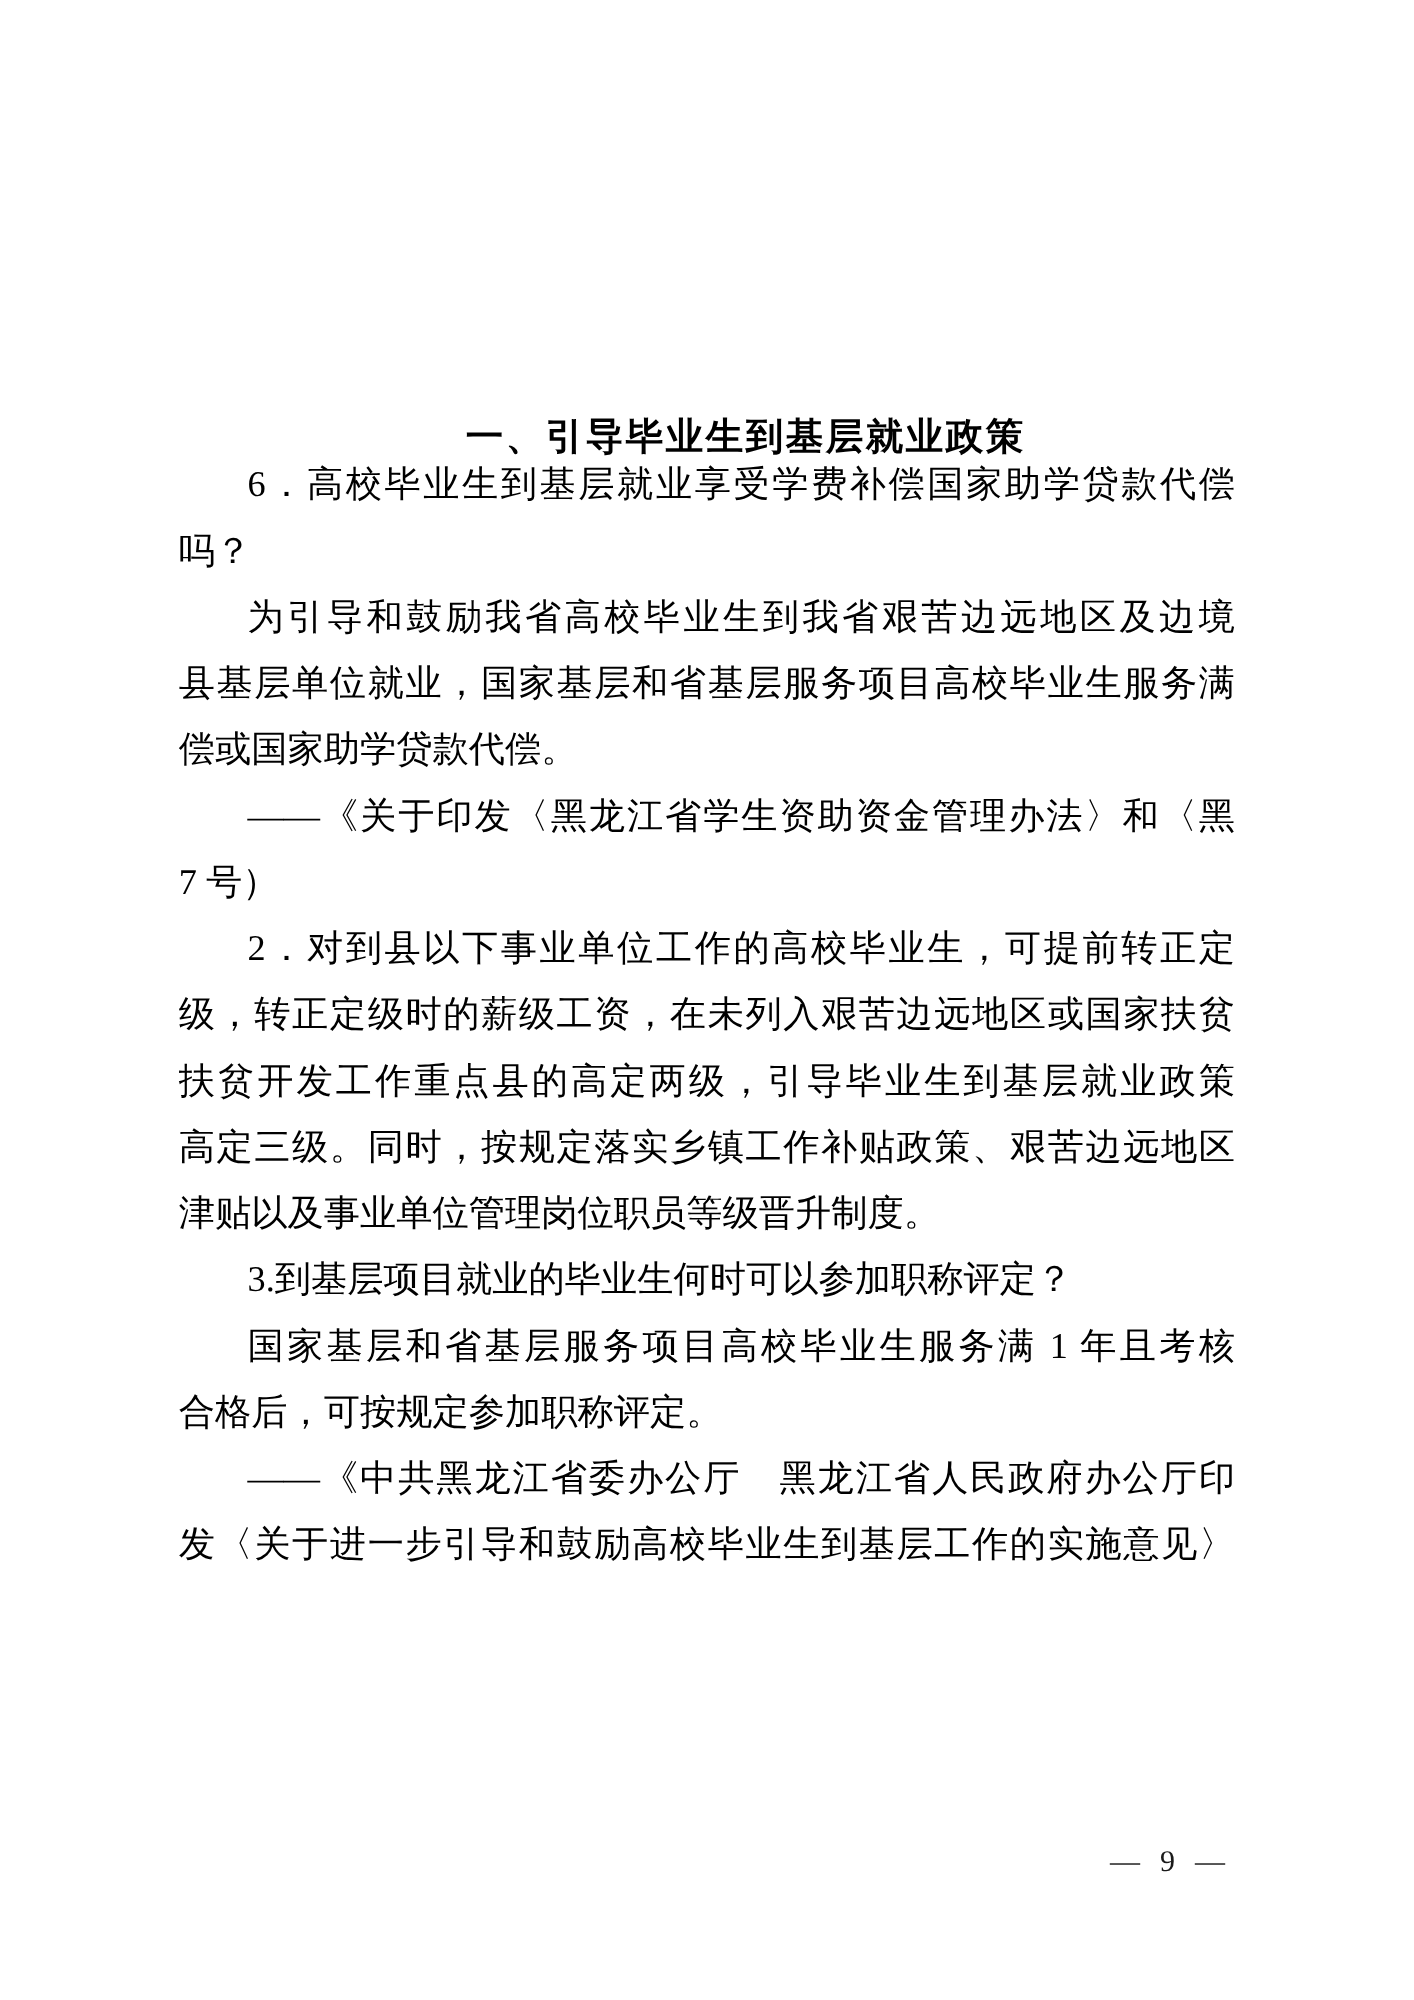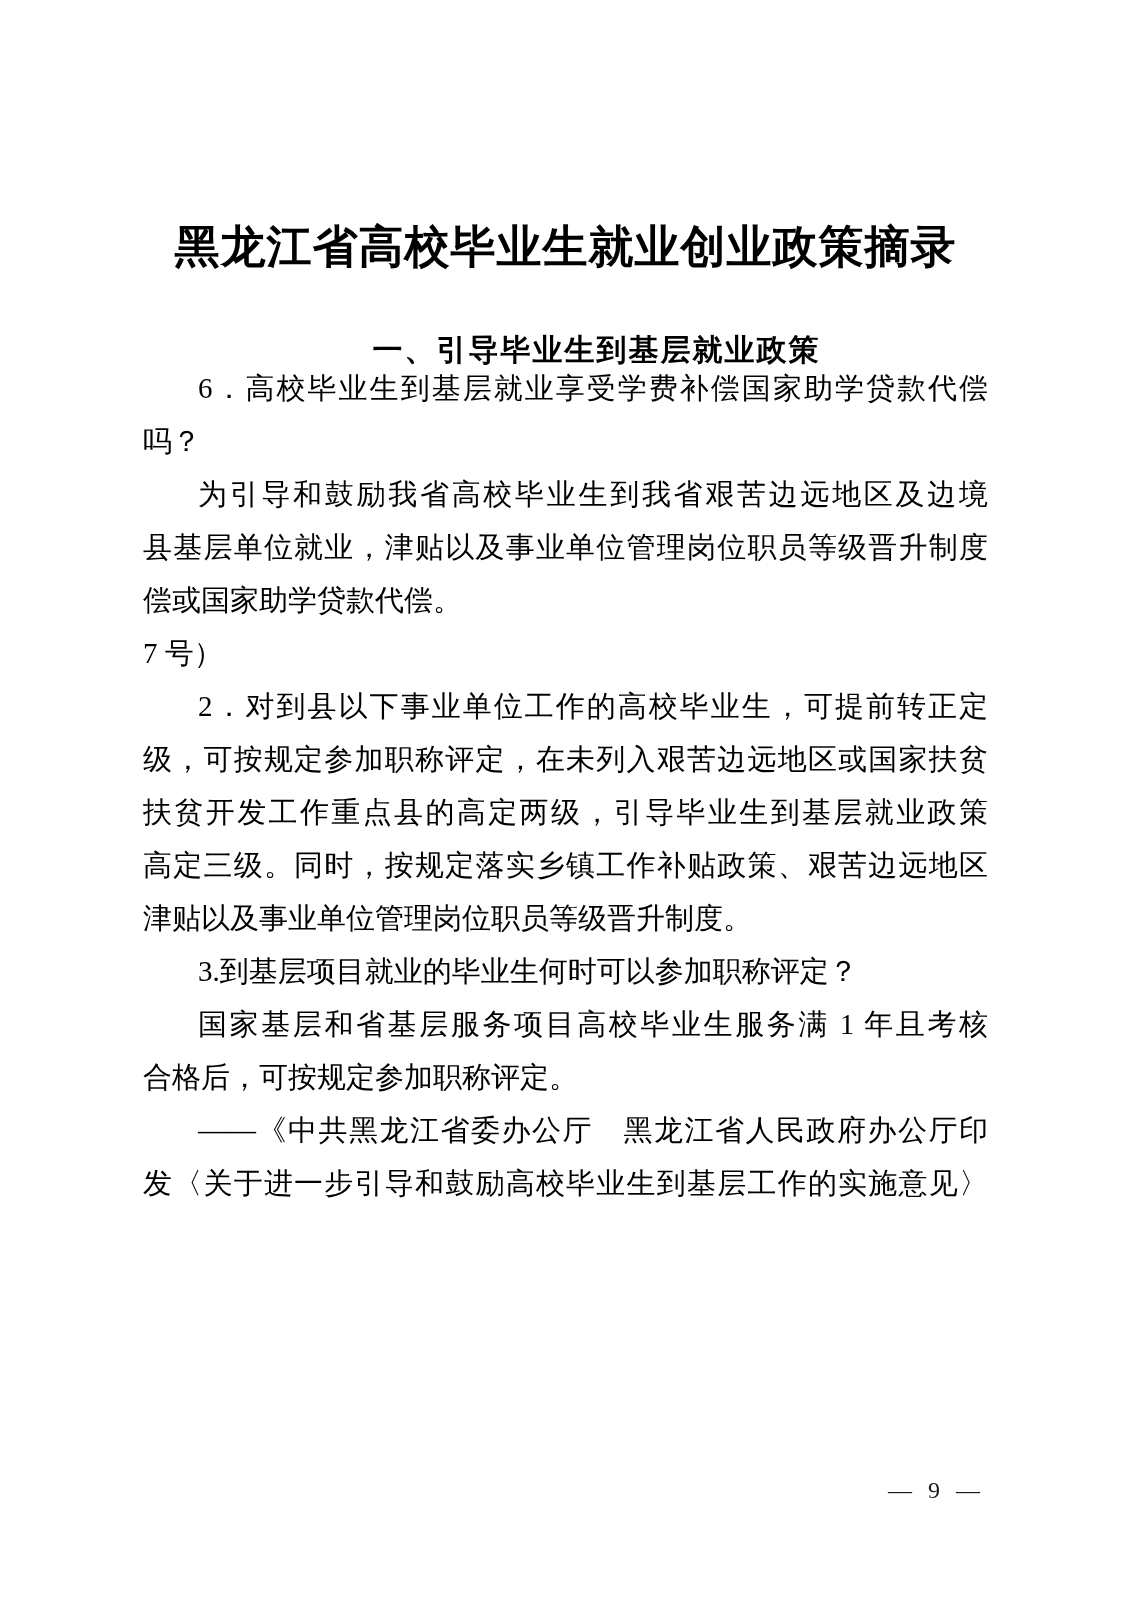--- a/index.html
+++ b/index.html
@@ -74,33 +74,33 @@
     font-size:24px;
     color:#1a1a1a;
   }
   .page-footer .dash{ letter-spacing:0; }
 </style>
 </head>
 <body>
 
 <div class="page">
 
-  <h1 class="doc-title">黑龙江省高校毕业生就业创业政策摘录</h1>
 
   <h2 class="section-heading">一、引导毕业生到基层就业政策</h2>
 
   <div class="doc-body">
     <div class="line j ind">6．高校毕业生到基层就业享受学费补偿国家助学贷款代偿</div>
     <div class="line l">吗？</div>
     <div class="line j ind">为引导和鼓励我省高校毕业生到我省艰苦边远地区及边境</div>
-    <div class="line j">县基层单位就业，津贴以及事业单位管理岗位职员等级晋升制度</div>
+    <div class="line j">县基层单位就业，国家基层和省基层服务项目高校毕业生服务满</div>
     <div class="line l">偿或国家助学贷款代偿。</div>
+    <div class="line j ind">——《关于印发〈黑龙江省学生资助资金管理办法〉和〈黑</div>
     <div class="line l">7 号）</div>
     <div class="line j ind">2．对到县以下事业单位工作的高校毕业生，可提前转正定</div>
-    <div class="line j">级，可按规定参加职称评定，在未列入艰苦边远地区或国家扶贫</div>
+    <div class="line j">级，转正定级时的薪级工资，在未列入艰苦边远地区或国家扶贫</div>
     <div class="line j">扶贫开发工作重点县的高定两级，引导毕业生到基层就业政策</div>
     <div class="line j">高定三级。同时，按规定落实乡镇工作补贴政策、艰苦边远地区</div>
     <div class="line l">津贴以及事业单位管理岗位职员等级晋升制度。</div>
     <div class="line l ind">3.到基层项目就业的毕业生何时可以参加职称评定？</div>
     <div class="line j ind">国家基层和省基层服务项目高校毕业生服务满 1 年且考核</div>
     <div class="line l">合格后，可按规定参加职称评定。</div>
     <div class="line j ind">——《中共黑龙江省委办公厅　黑龙江省人民政府办公厅印</div>
     <div class="line j">发〈关于进一步引导和鼓励高校毕业生到基层工作的实施意见〉</div>
   </div>
 

